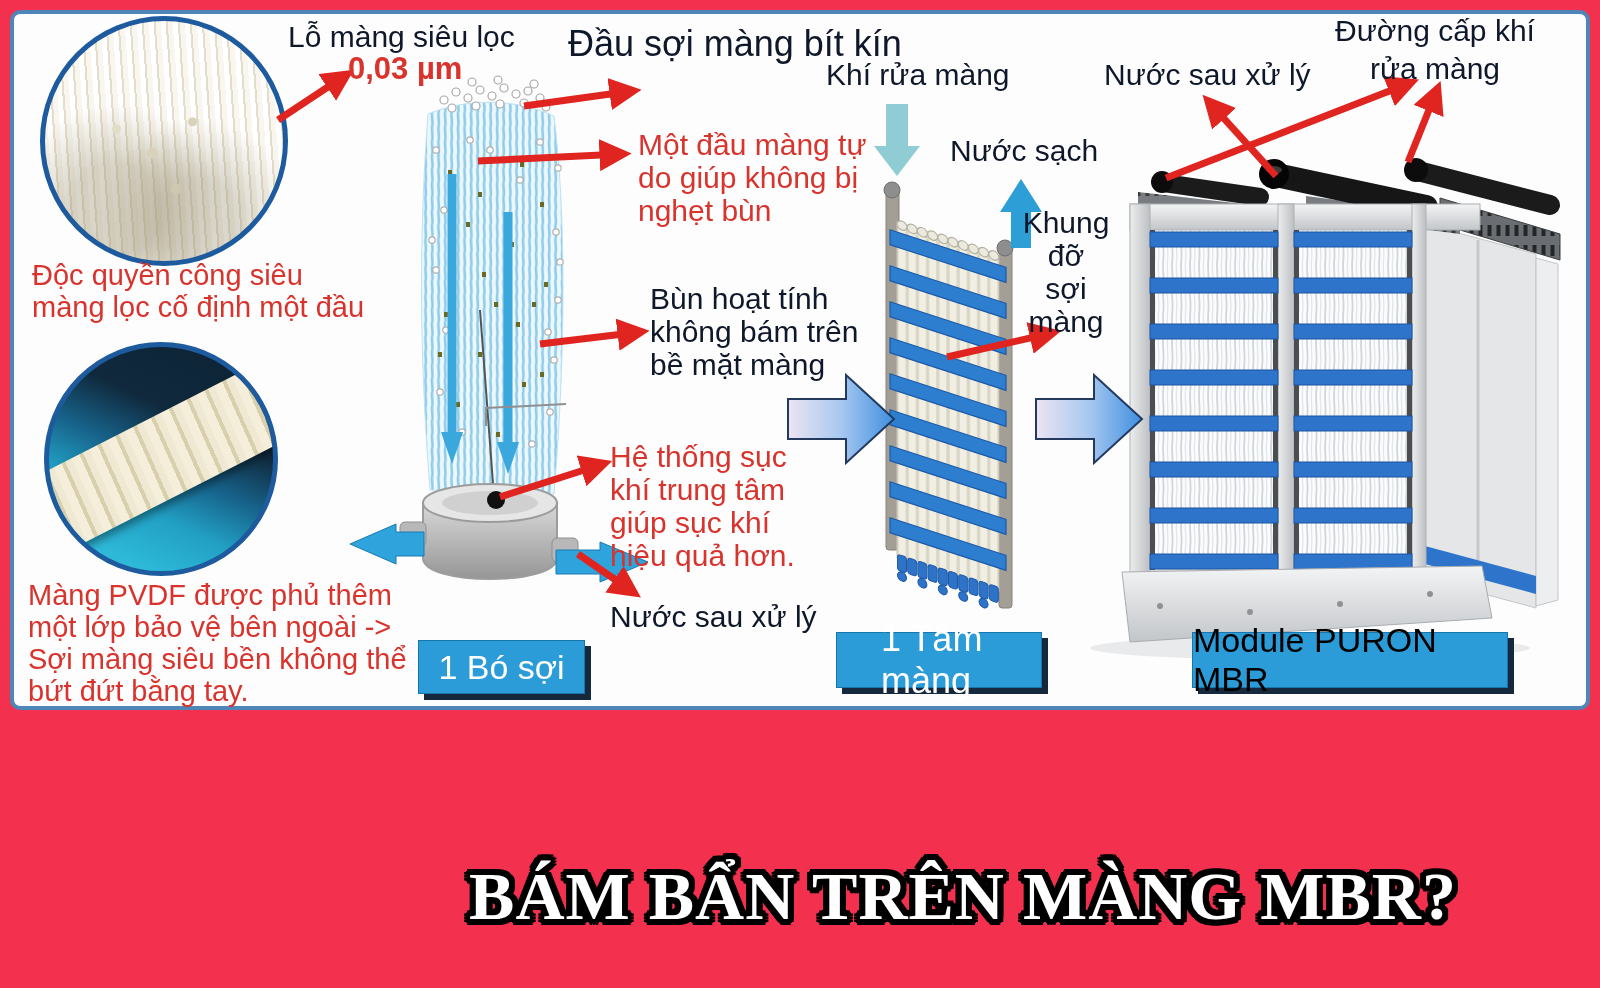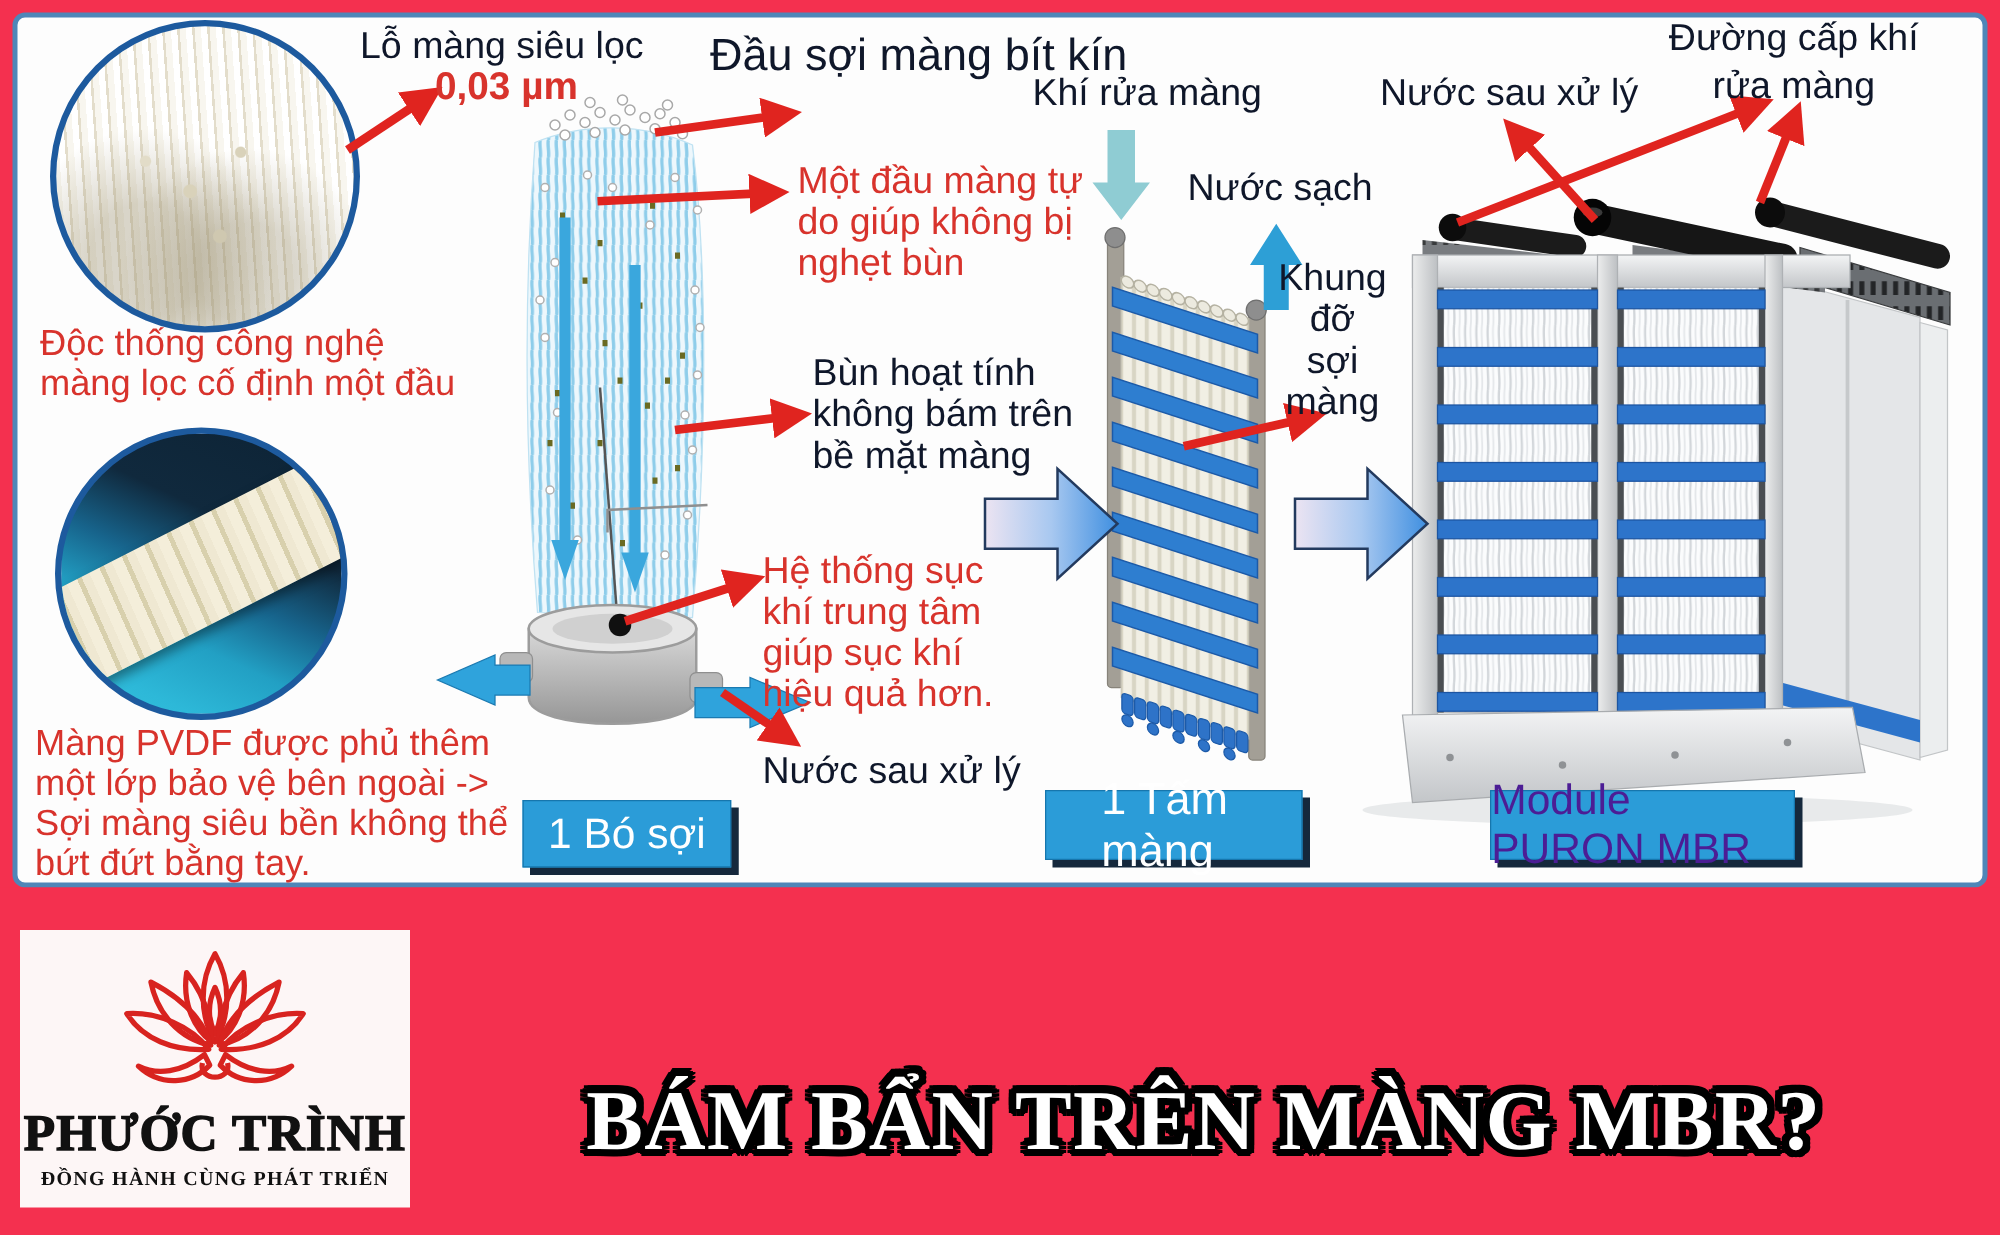--- a/index.html
+++ b/index.html
@@ -306,21 +306,21 @@
       <line x1="578" y1="554" x2="633" y2="592" marker-end="url(#ra)"></line>
       <line x1="947" y1="357" x2="1052" y2="333" marker-end="url(#ra)"></line>
       <line x1="1166" y1="178" x2="1410" y2="83" marker-end="url(#ra)"></line>
       <line x1="1276" y1="176" x2="1209" y2="102" marker-end="url(#ra)"></line>
       <line x1="1408" y1="162" x2="1437" y2="90" marker-end="url(#ra)"></line>
     </g>
   </svg>
 
   <div class="t" style="left:288px;top:20px;font-size:30px;">Lỗ màng siêu lọc</div>
   <div class="t red" style="left:348px;top:52px;font-size:31px;font-weight:bold;">0,03 µm</div>
-  <div class="t red" style="left:32px;top:260px;font-size:29px;">Độc thống công nghệ
+  <div class="t red" style="left:32px;top:260px;font-size:29px;">Độc quyền công siêu
 màng lọc cố định một đầu</div>
   <div class="t red" style="left:28px;top:580px;font-size:29px;line-height:1.1;">Màng PVDF được phủ thêm
 một lớp bảo vệ bên ngoài -&gt;
 Sợi màng siêu bền không thể
 bứt đứt bằng tay.</div>
   <div class="t" style="left:568px;top:24px;font-size:36px;">Đầu sợi màng bít kín</div>
   <div class="t red" style="left:638px;top:128px;font-size:30px;">Một đầu màng tự
 do giúp không bị
 nghẹt bùn</div>
   <div class="t" style="left:650px;top:282px;font-size:30px;">Bùn hoạt tính
@@ -336,38 +336,19 @@
   <div class="t" style="left:1014px;top:206px;width:104px;text-align:center;font-size:30px;">Khung
 đỡ
 sợi
 màng</div>
   <div class="t" style="left:1104px;top:58px;font-size:30px;">Nước sau xử lý</div>
   <div class="t" style="left:1318px;top:12px;width:234px;text-align:center;font-size:30px;line-height:1.25;">Đường cấp khí
 rửa màng</div>
 
   <div class="cap" style="left:418px;top:640px;width:167px;height:54px;">1 Bó sợi</div>
   <div class="cap" style="left:836px;top:632px;width:206px;height:56px;font-size:36px;padding-left:44px;">1 Tấm màng</div>
-  <div class="cap" style="left:1192px;top:632px;width:244px;height:56px;color:#4c1d95;">Module PURON MBR</div>
+  <div class="cap" style="left:1192px;top:632px;width:316px;height:56px;color:#000000;">Module PURON MBR</div>
 
   <div class="banner">
-    <div class="logoBox">
-      <svg width="190" height="126" viewBox="0 0 200 150">
-        <g fill="none" stroke="#d8231f" stroke-width="5" stroke-linejoin="round">
-          <path d="M100,6 C85,32 85,64 100,90 C115,64 115,32 100,6 Z"></path>
-          <path d="M100,38 C93,53 93,68 100,82 C107,68 107,53 100,38 Z"></path>
-          <path d="M97,90 C78,76 69,50 73,24 C88,42 96,64 97,90 Z"></path>
-          <path d="M103,90 C122,76 131,50 127,24 C112,42 104,64 103,90 Z"></path>
-          <path d="M96,93 C66,87 45,63 39,33 C66,47 88,67 96,93 Z"></path>
-          <path d="M104,93 C134,87 155,63 161,33 C134,47 112,67 104,93 Z"></path>
-          <path d="M94,97 C60,99 31,87 16,63 C45,61 78,75 94,97 Z"></path>
-          <path d="M106,97 C140,99 169,87 184,63 C155,61 122,75 106,97 Z"></path>
-          <path d="M90,102 C68,119 45,122 27,113 C48,133 78,130 95,112 Z"></path>
-          <path d="M110,102 C132,119 155,122 173,113 C152,133 122,130 105,112 Z"></path>
-          <path d="M88,110 C84,128 116,128 112,110"></path>
-        </g>
-      </svg>
-      <div class="brand">PHƯỚC TRÌNH</div>
-      <div class="tagline">ĐỒNG HÀNH CÙNG PHÁT TRIỂN</div>
-    </div>
     <div class="headline" style="top:152px;">BÁM BẨN TRÊN MÀNG MBR?</div>
   </div>
 
 </div>
 
 </body></html>

